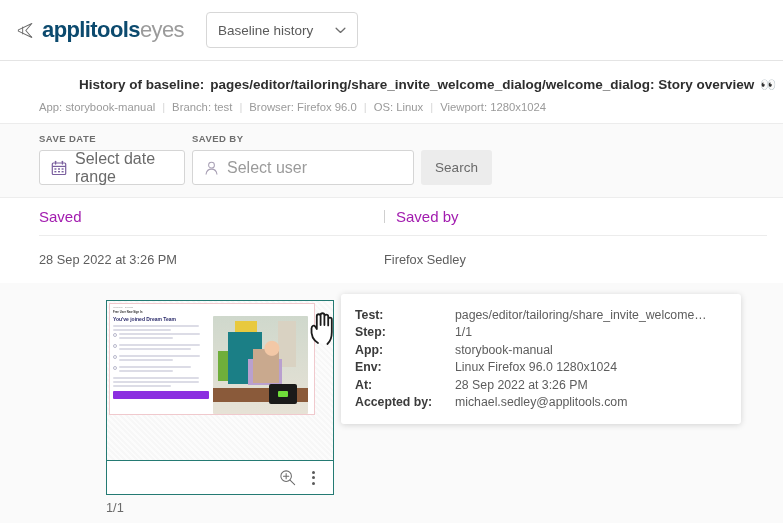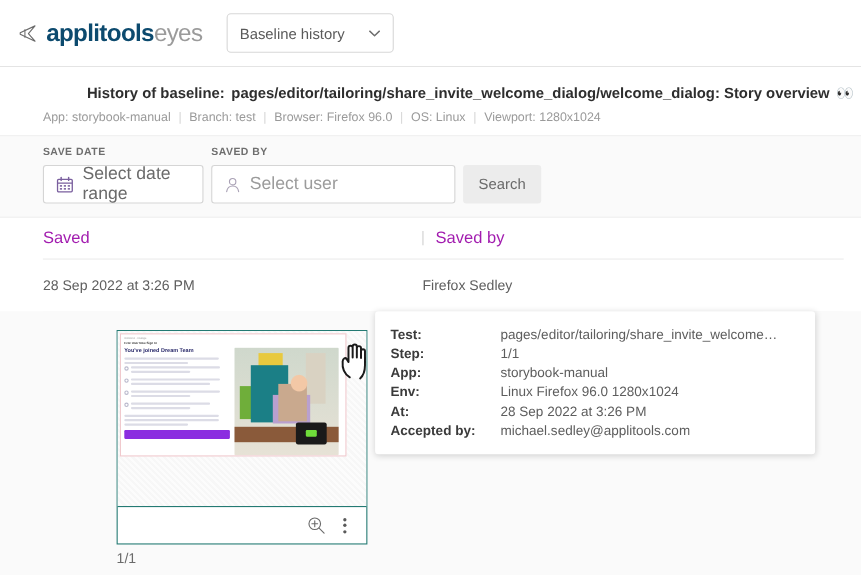--- a/index.html
+++ b/index.html
@@ -126,21 +126,21 @@
   .mini-img .tab span { width: 10px; height: 6px; background: #6fdd3a; border-radius: 1px; display:block; }
   .mini-frame { position: absolute; left: 2px; top: 2px; width: 206px; height: 112px; border: 0.5px solid #f0c9cd; }
   .mini-hatch { position:absolute; left:0; top:0; right:0; bottom:0;
     background: repeating-linear-gradient(45deg, rgba(0,0,0,.018) 0 2px, transparent 2px 4px); }
 
   
   .cursor { position: absolute; left: 200px; top: 9px; width: 30px; height: 36px; }
 
   
   .tooltip {
-    position: absolute; left: 302px; top: 0;
+    position: absolute; left: 302px; top: 11px;
     width: 400px; background: #fff; border-radius: 3px;
     box-shadow: 0 1px 6px rgba(0,0,0,0.16);
     padding: 13px 16px 13px 14px;
   }
   .tt-row { display: flex; font-size: 12.3px; line-height: 17.4px; }
   .tt-k { width: 100px; color: #3b3b3b; font-weight: 700; flex: none; }
   .tt-v { color: #5d5d5d; white-space: nowrap; overflow: hidden; text-overflow: ellipsis; text-align: right; }
 </style>
 </head>
 <body>

